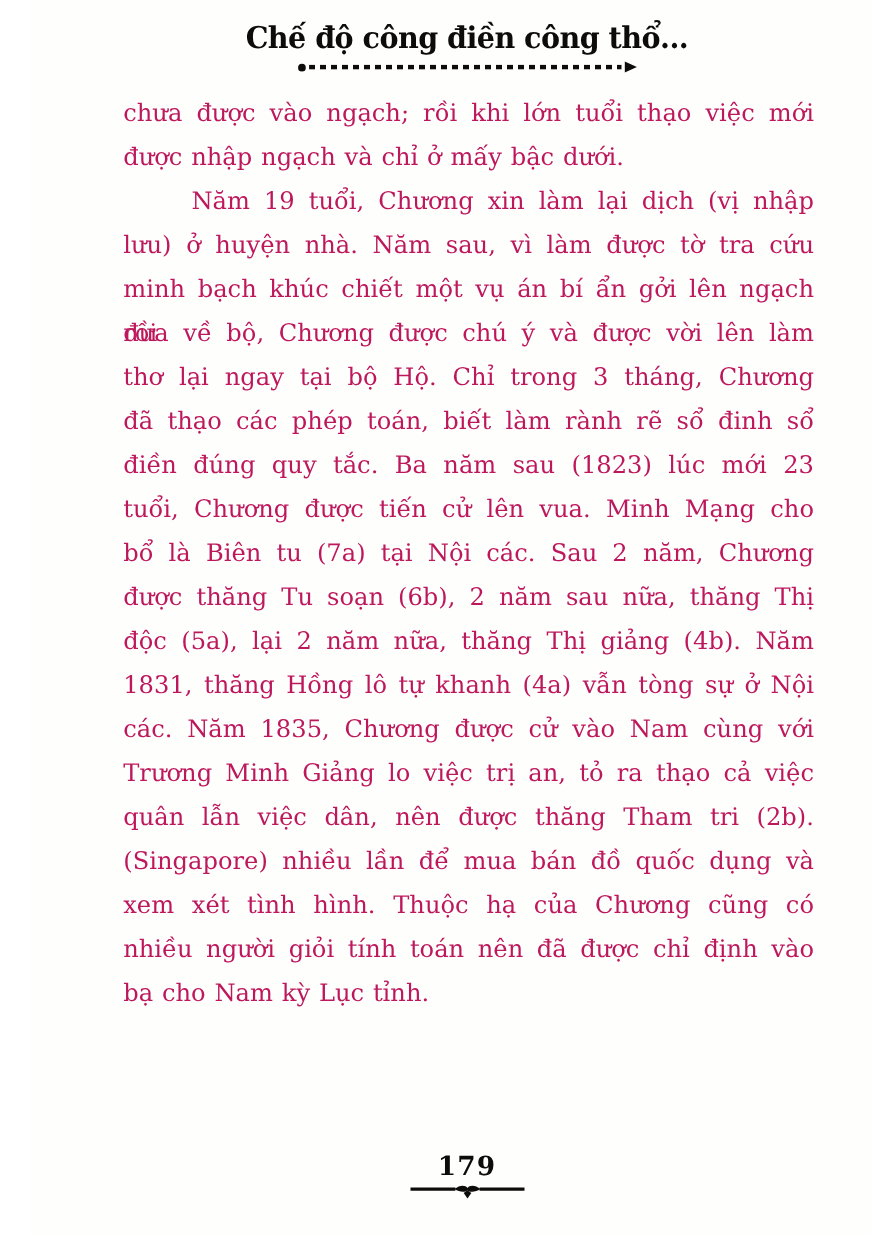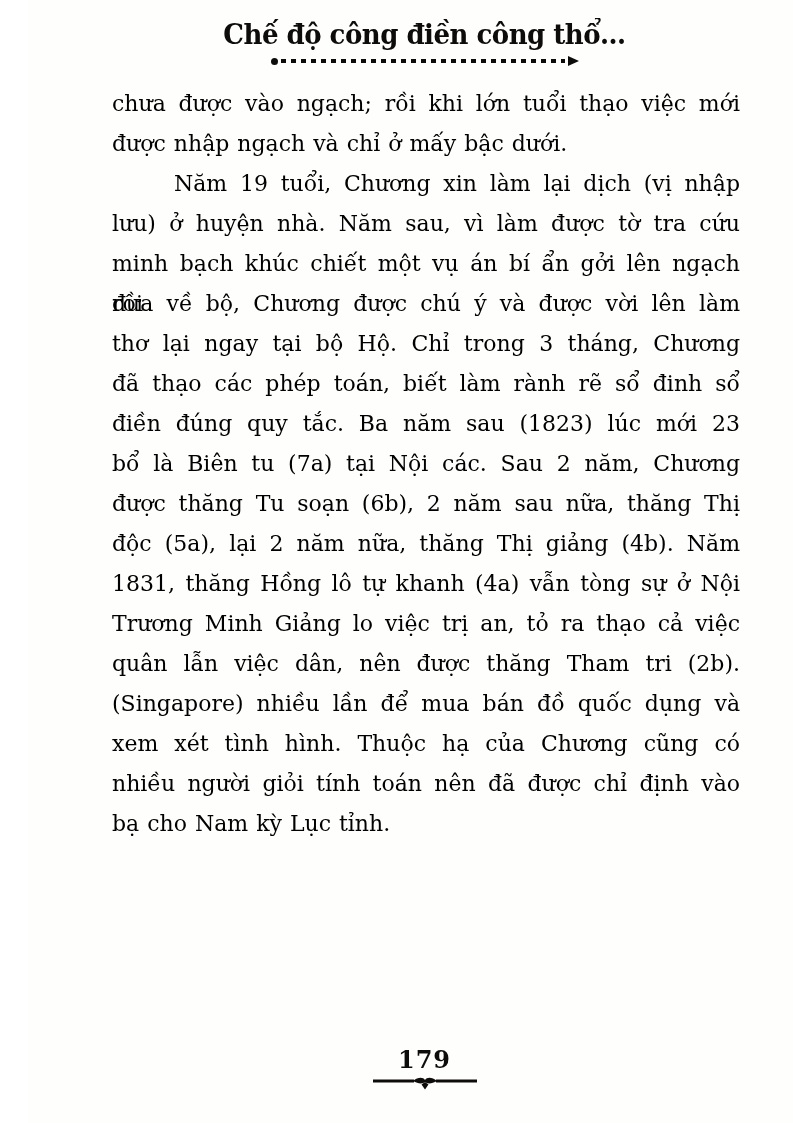--- a/index.html
+++ b/index.html
@@ -62,21 +62,21 @@
     flex: 0 0 auto;
   }
 
   
   .text-block {
     position: absolute;
     top: 84px; left: 84px;
     width: 628px;
     font-size: 22px;
     line-height: 40px;
-    color: #000000;
+    color: #be185d;
   }
   .line {
     height: 40px;
     text-align: justify;
     text-align-last: justify;
     word-spacing: 1px;
   }
   .line.indent { text-indent: 62px; }
   .line.para-end {
     text-align: right;
@@ -118,24 +118,26 @@
     <div class="line">chưa được vào ngạch; rồi khi lớn tuổi thạo việc mới</div>
     <div class="line para-end">được nhập ngạch và chỉ ở mấy bậc dưới.</div>
 
     <div class="line indent">Năm 19 tuổi, Chương xin làm lại dịch (vị nhập</div>
     <div class="line">lưu) ở huyện nhà. Năm sau, vì làm được tờ tra cứu</div>
     <div class="line">minh bạch khúc chiết một vụ án bí ẩn gởi lên ngạch rồi</div>
     <div class="line">đưa về bộ, Chương được chú ý và được vời lên làm</div>
     <div class="line">thơ lại ngay tại bộ Hộ. Chỉ trong 3 tháng, Chương</div>
     <div class="line">đã thạo các phép toán, biết làm rành rẽ sổ đinh sổ</div>
     <div class="line">điền đúng quy tắc. Ba năm sau (1823) lúc mới 23</div>
+    <div class="line">tuổi, Chương được tiến cử lên vua. Minh Mạng cho</div>
     <div class="line">bổ là Biên tu (7a) tại Nội các. Sau 2 năm, Chương</div>
     <div class="line">được thăng Tu soạn (6b), 2 năm sau nữa, thăng Thị</div>
     <div class="line">độc (5a), lại 2 năm nữa, thăng Thị giảng (4b). Năm</div>
     <div class="line">1831, thăng Hồng lô tự khanh (4a) vẫn tòng sự ở Nội</div>
+    <div class="line">các. Năm 1835, Chương được cử vào Nam cùng với</div>
     <div class="line">Trương Minh Giảng lo việc trị an, tỏ ra thạo cả việc</div>
     <div class="line">quân lẫn việc dân, nên được thăng Tham tri (2b).</div>
     <div class="line">(Singapore) nhiều lần để mua bán đồ quốc dụng và</div>
     <div class="line">xem xét tình hình. Thuộc hạ của Chương cũng có</div>
     <div class="line">nhiều người giỏi tính toán nên đã được chỉ định vào</div>
     <div class="line para-end">bạ cho Nam kỳ Lục tỉnh.</div>
   </div>
 
   <div class="footer">
     <span class="page-number">179</span>

